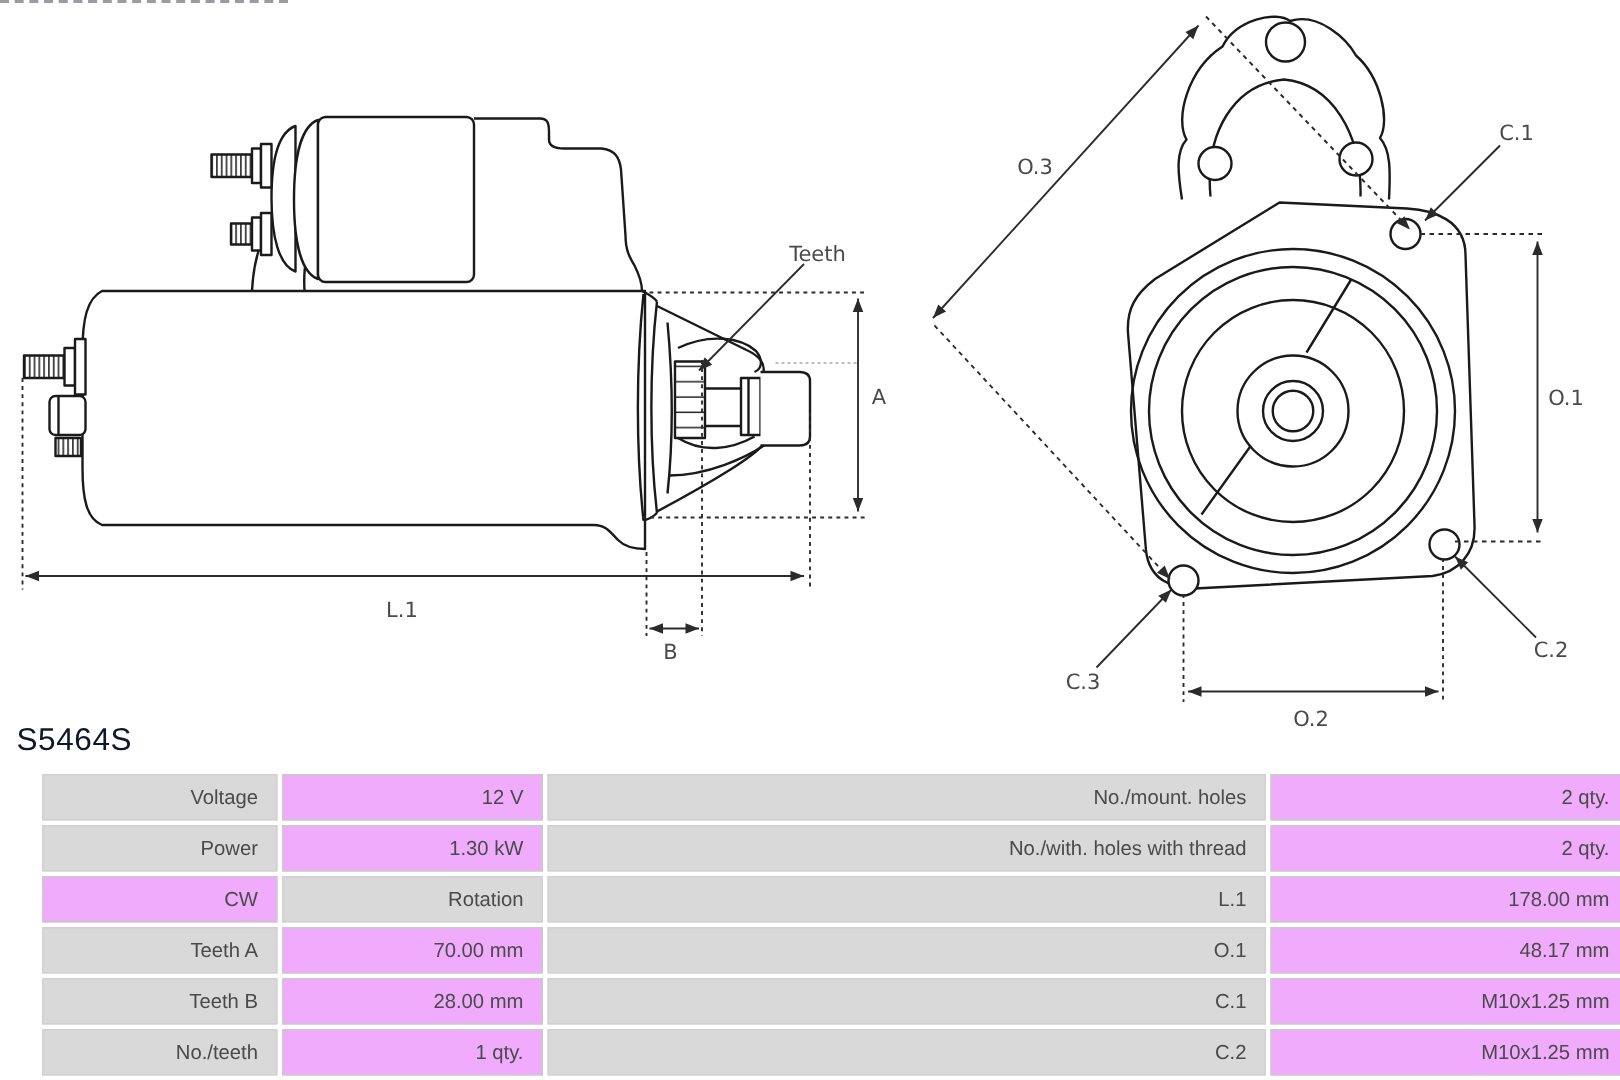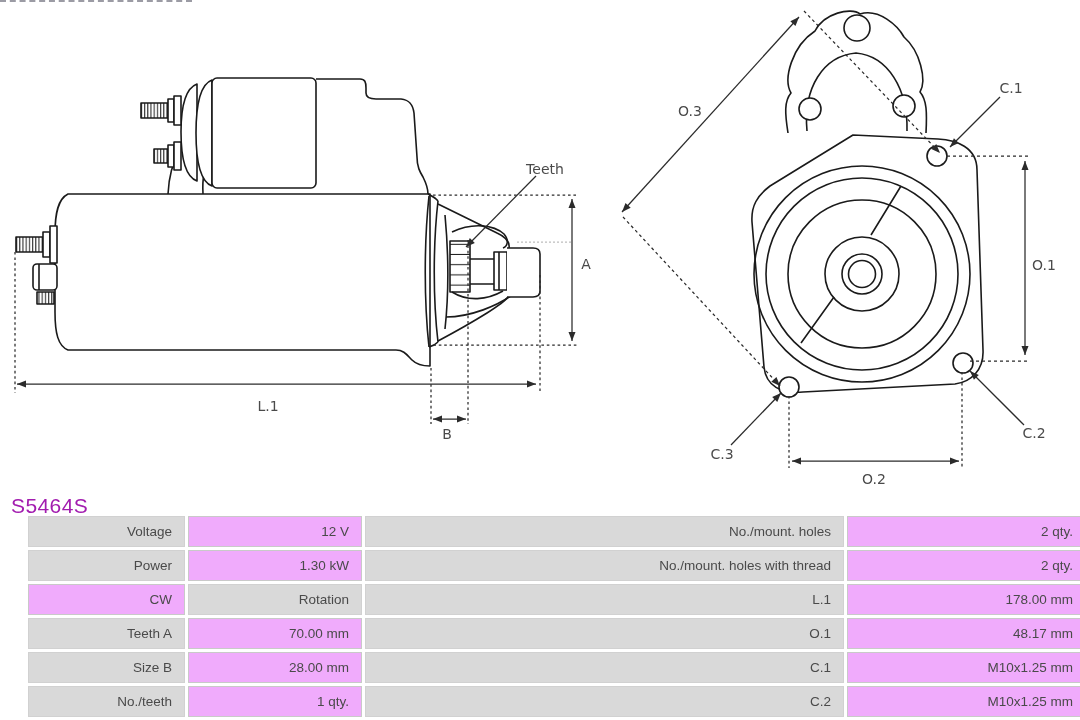--- a/index.html
+++ b/index.html
@@ -7,21 +7,21 @@
     position:relative;width:1080px;height:720px;background:#ffffff;
     font-family:"Liberation Sans","DejaVu Sans",sans-serif;overflow:hidden;
   }
   .top-marks{
     position:absolute;top:0;left:0;width:192px;height:0;
     border-top:2px dashed #9b9ba4;
   }
   .drawings{position:absolute;top:0;left:0;}
   .part-number{
     position:absolute;left:11px;top:482px;
-    font-size:21px;letter-spacing:.4px;color:#a21caf;font-weight:400;margin-top:12px;
+    font-size:21px;letter-spacing:.4px;color:#0f172a;font-weight:400;
   }
   .spec-table{
     position:absolute;left:11px;top:516px;width:964px;
     display:grid;grid-template-columns:157px 174px 479px 239px;
     grid-auto-rows:31px;gap:3px;margin-left:17px;
   }
   .cell{
     box-sizing:border-box;height:31px;line-height:29px;
     font-size:13.5px;color:#4a4a4a;text-align:right;padding-right:12px;
     white-space:nowrap;overflow:hidden;
@@ -198,34 +198,34 @@
   <div class="part-number">S5464S</div>
 
   <div class="spec-table">
     <div class="cell lbl">Voltage</div>
     <div class="cell val">12 V</div>
     <div class="cell lbl">No./mount. holes</div>
     <div class="cell val">2 qty.</div>
 
     <div class="cell lbl">Power</div>
     <div class="cell val">1.30 kW</div>
-    <div class="cell lbl">No./mount. holes with thread</div>
+    <div class="cell lbl">No./with. holes with thread</div>
     <div class="cell val">2 qty.</div>
 
     <div class="cell val">CW</div>
     <div class="cell lbl">Rotation</div>
     <div class="cell lbl">L.1</div>
     <div class="cell val">178.00 mm</div>
 
     <div class="cell lbl">Teeth A</div>
     <div class="cell val">70.00 mm</div>
     <div class="cell lbl">O.1</div>
     <div class="cell val">48.17 mm</div>
 
-    <div class="cell lbl">Size B</div>
+    <div class="cell lbl">Teeth B</div>
     <div class="cell val">28.00 mm</div>
     <div class="cell lbl">C.1</div>
     <div class="cell val">M10x1.25 mm</div>
 
     <div class="cell lbl">No./teeth</div>
     <div class="cell val">1 qty.</div>
     <div class="cell lbl">C.2</div>
     <div class="cell val">M10x1.25 mm</div>
   </div>
 

